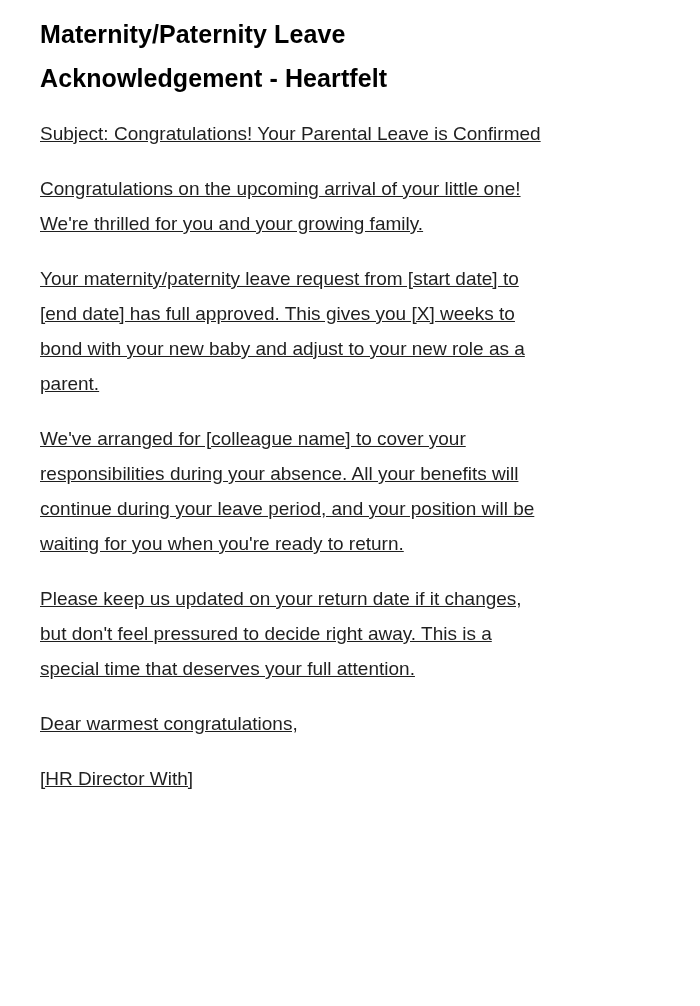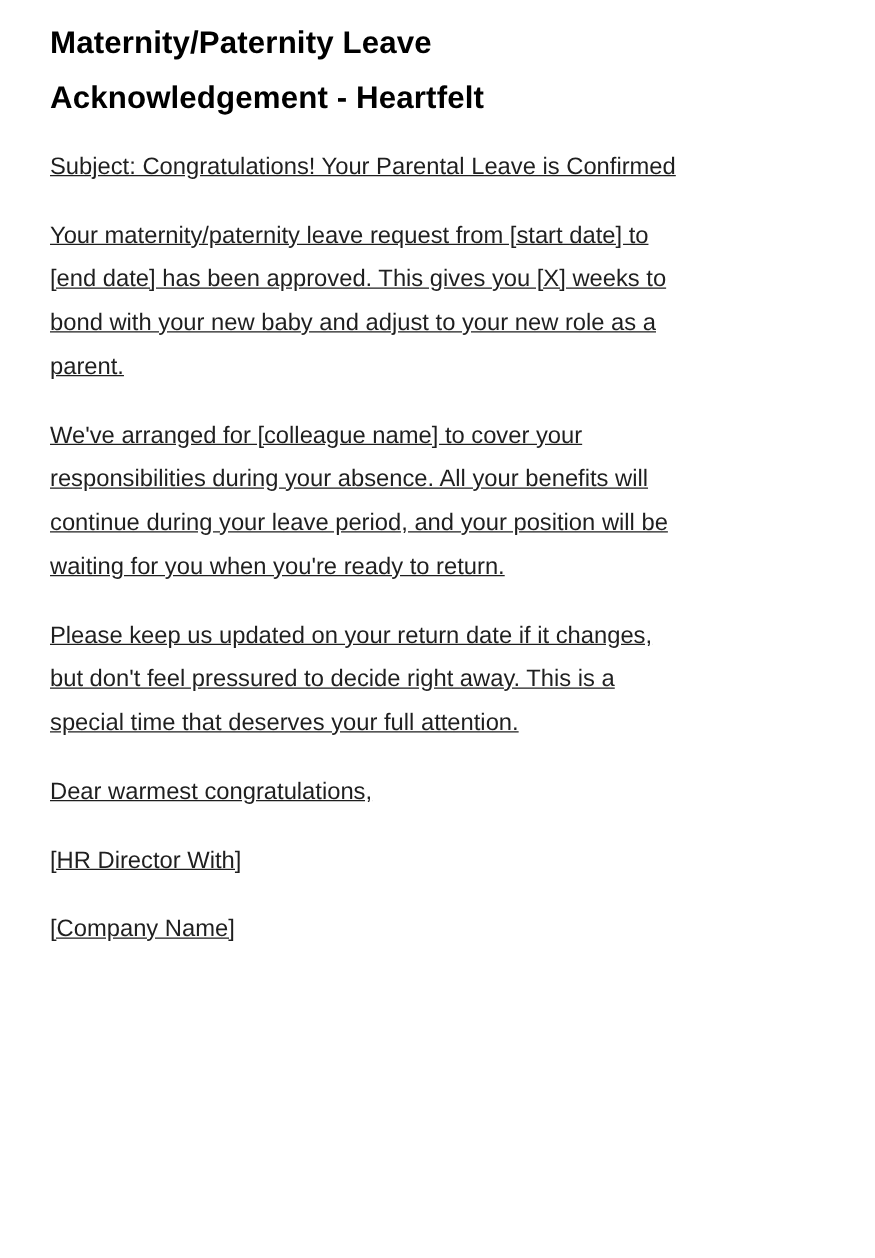--- a/index.html
+++ b/index.html
@@ -40,20 +40,20 @@
     text-decoration: underline;
   }
 </style>
 </head>
 <body>
 
 <div class="page">
   <h1 class="doc-title">Maternity/Paternity Leave Acknowledgement - Heartfelt</h1>
   <div class="doc-body">
       <p>Subject: Congratulations! Your Parental Leave is Confirmed</p>
-      <p>Your maternity/paternity leave request from [start date] to [end date] has been approved. This gives you [X] weeks to bond with your new baby and adjust to your new role as a parent.</p>
+      <p>Congratulations on the upcoming arrival of your little one! We're thrilled for you and your growing family.</p>
+      <p>Your maternity/paternity leave request from [start date] to [end date] has full approved. This gives you [X] weeks to bond with your new baby and adjust to your new role as a parent.</p>
       <p>We've arranged for [colleague name] to cover your responsibilities during your absence. All your benefits will continue during your leave period, and your position will be waiting for you when you're ready to return.</p>
       <p>Please keep us updated on your return date if it changes, but don't feel pressured to decide right away. This is a special time that deserves your full attention.</p>
       <p>Dear warmest congratulations,</p>
       <p>[HR Director With]</p>
-      <p>[Company Name]</p>
     </div>
 </div>
 
 </body></html>

